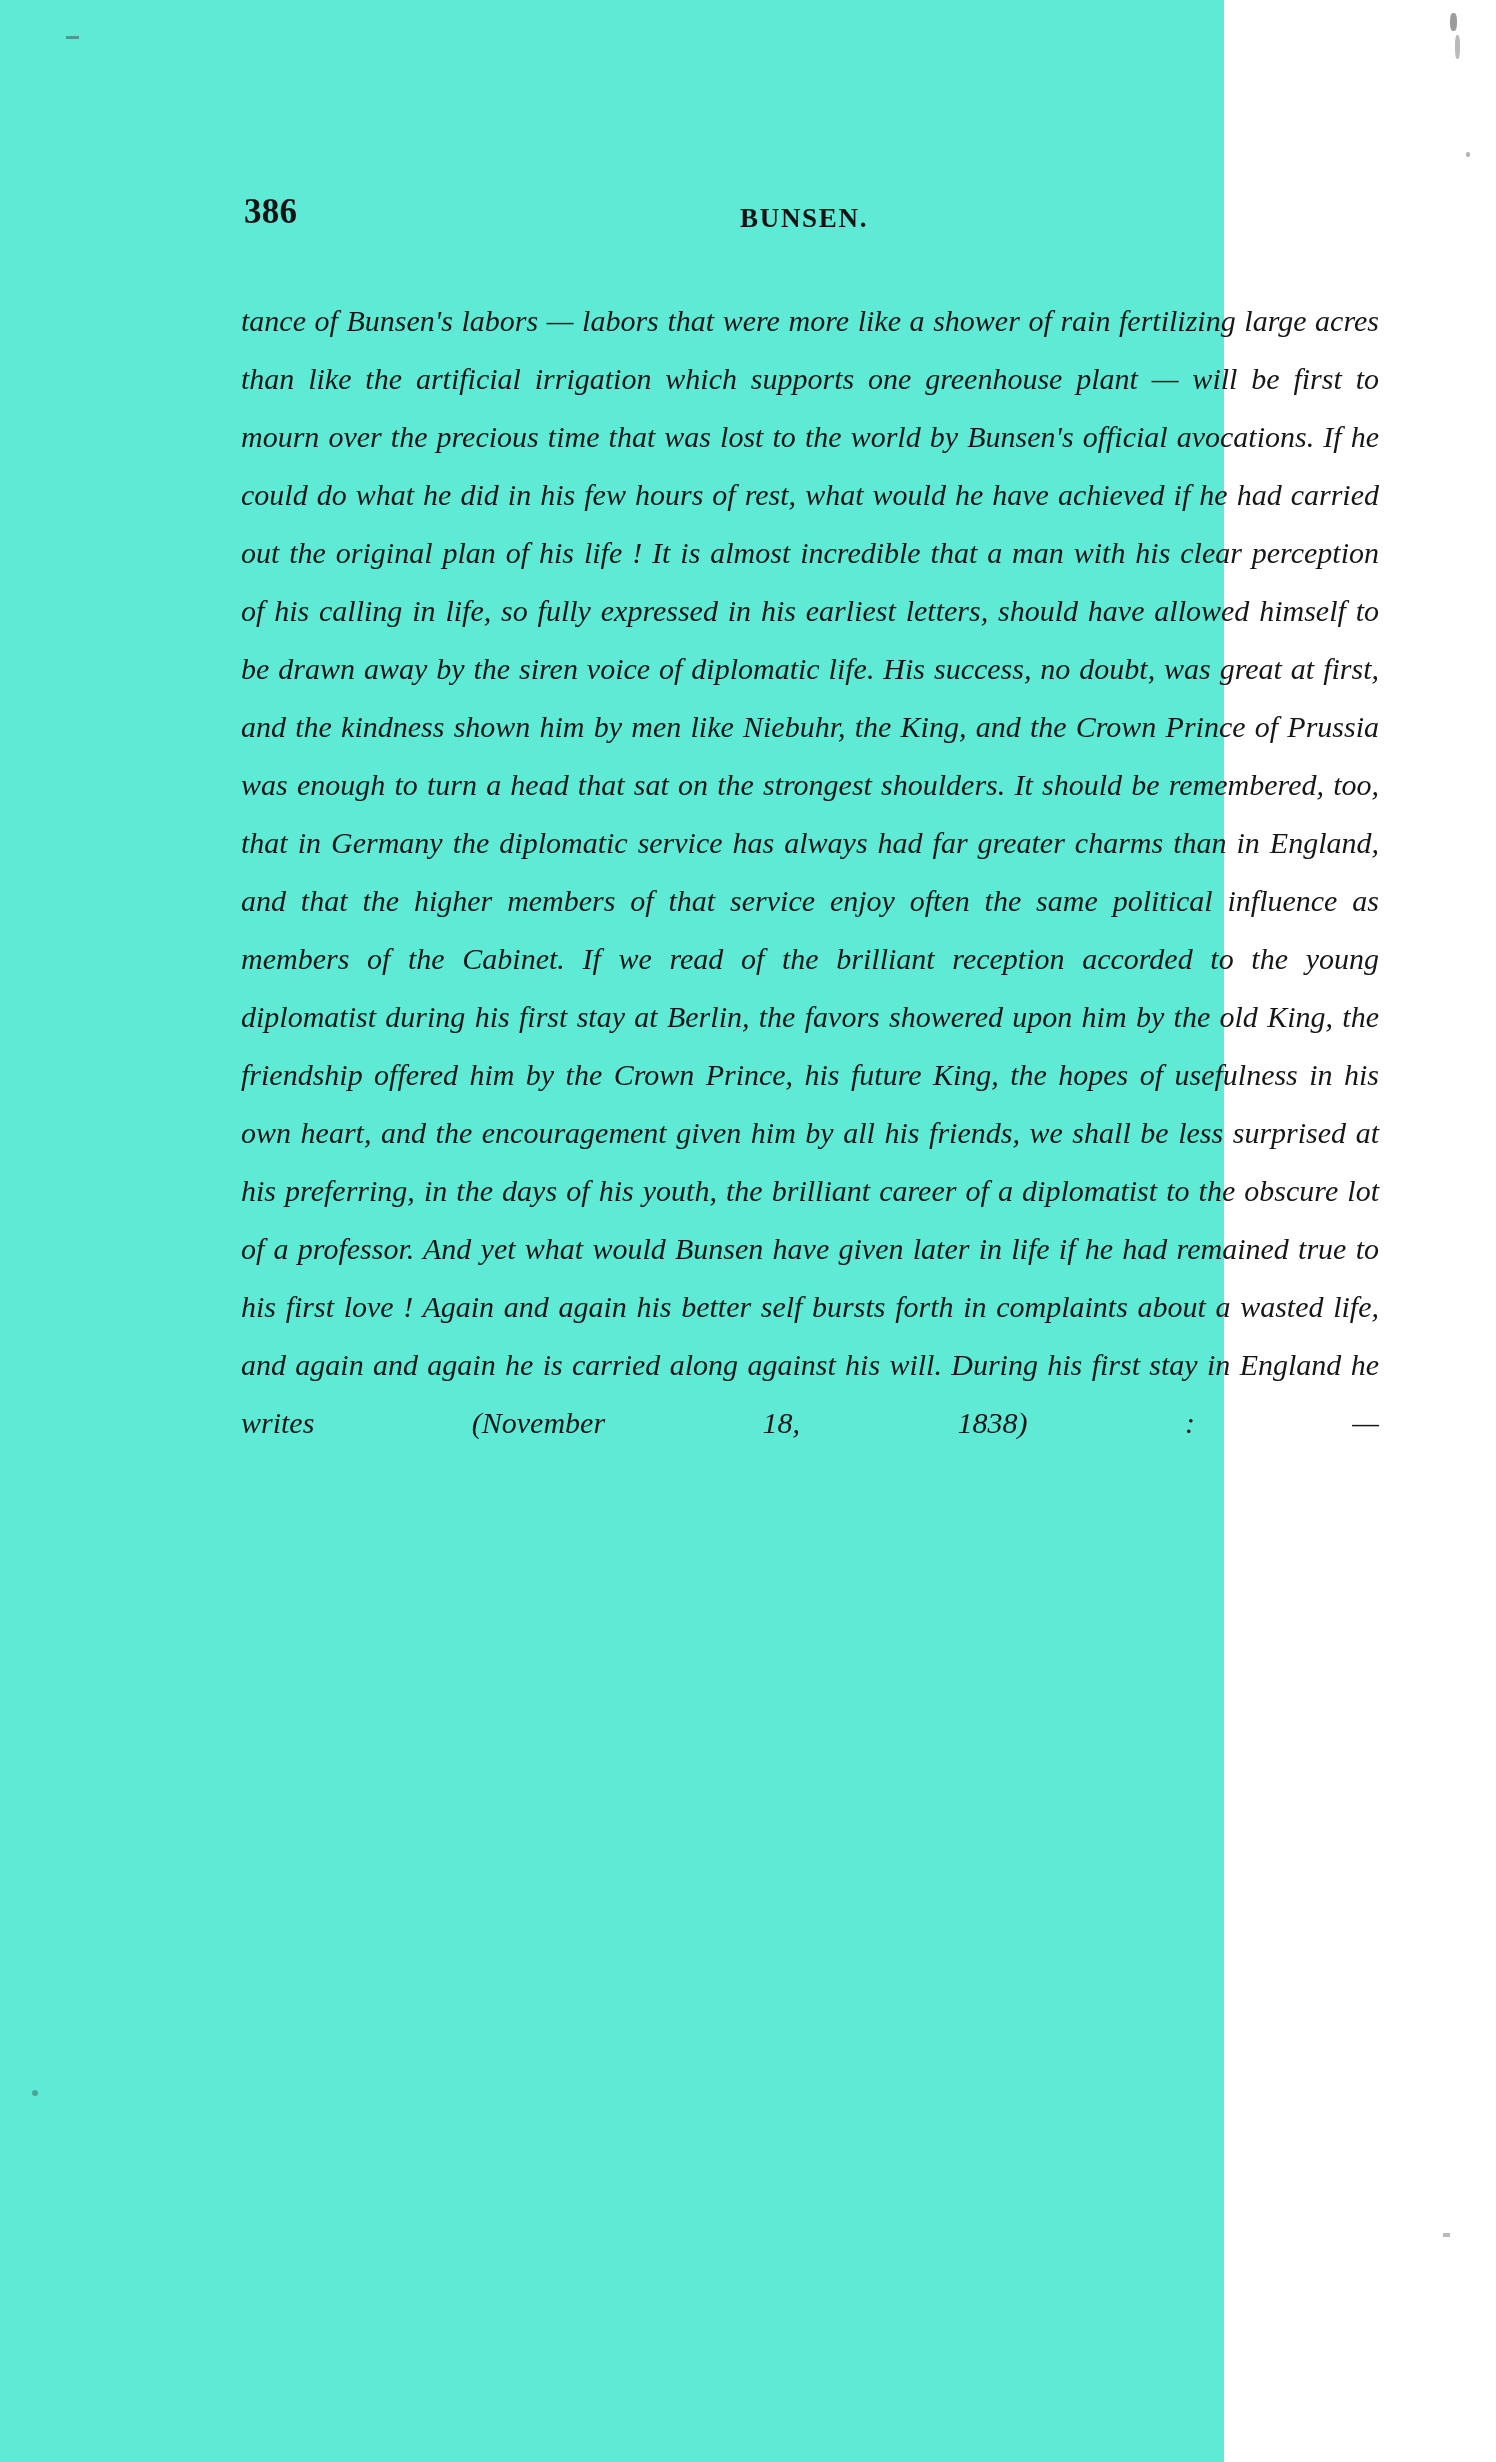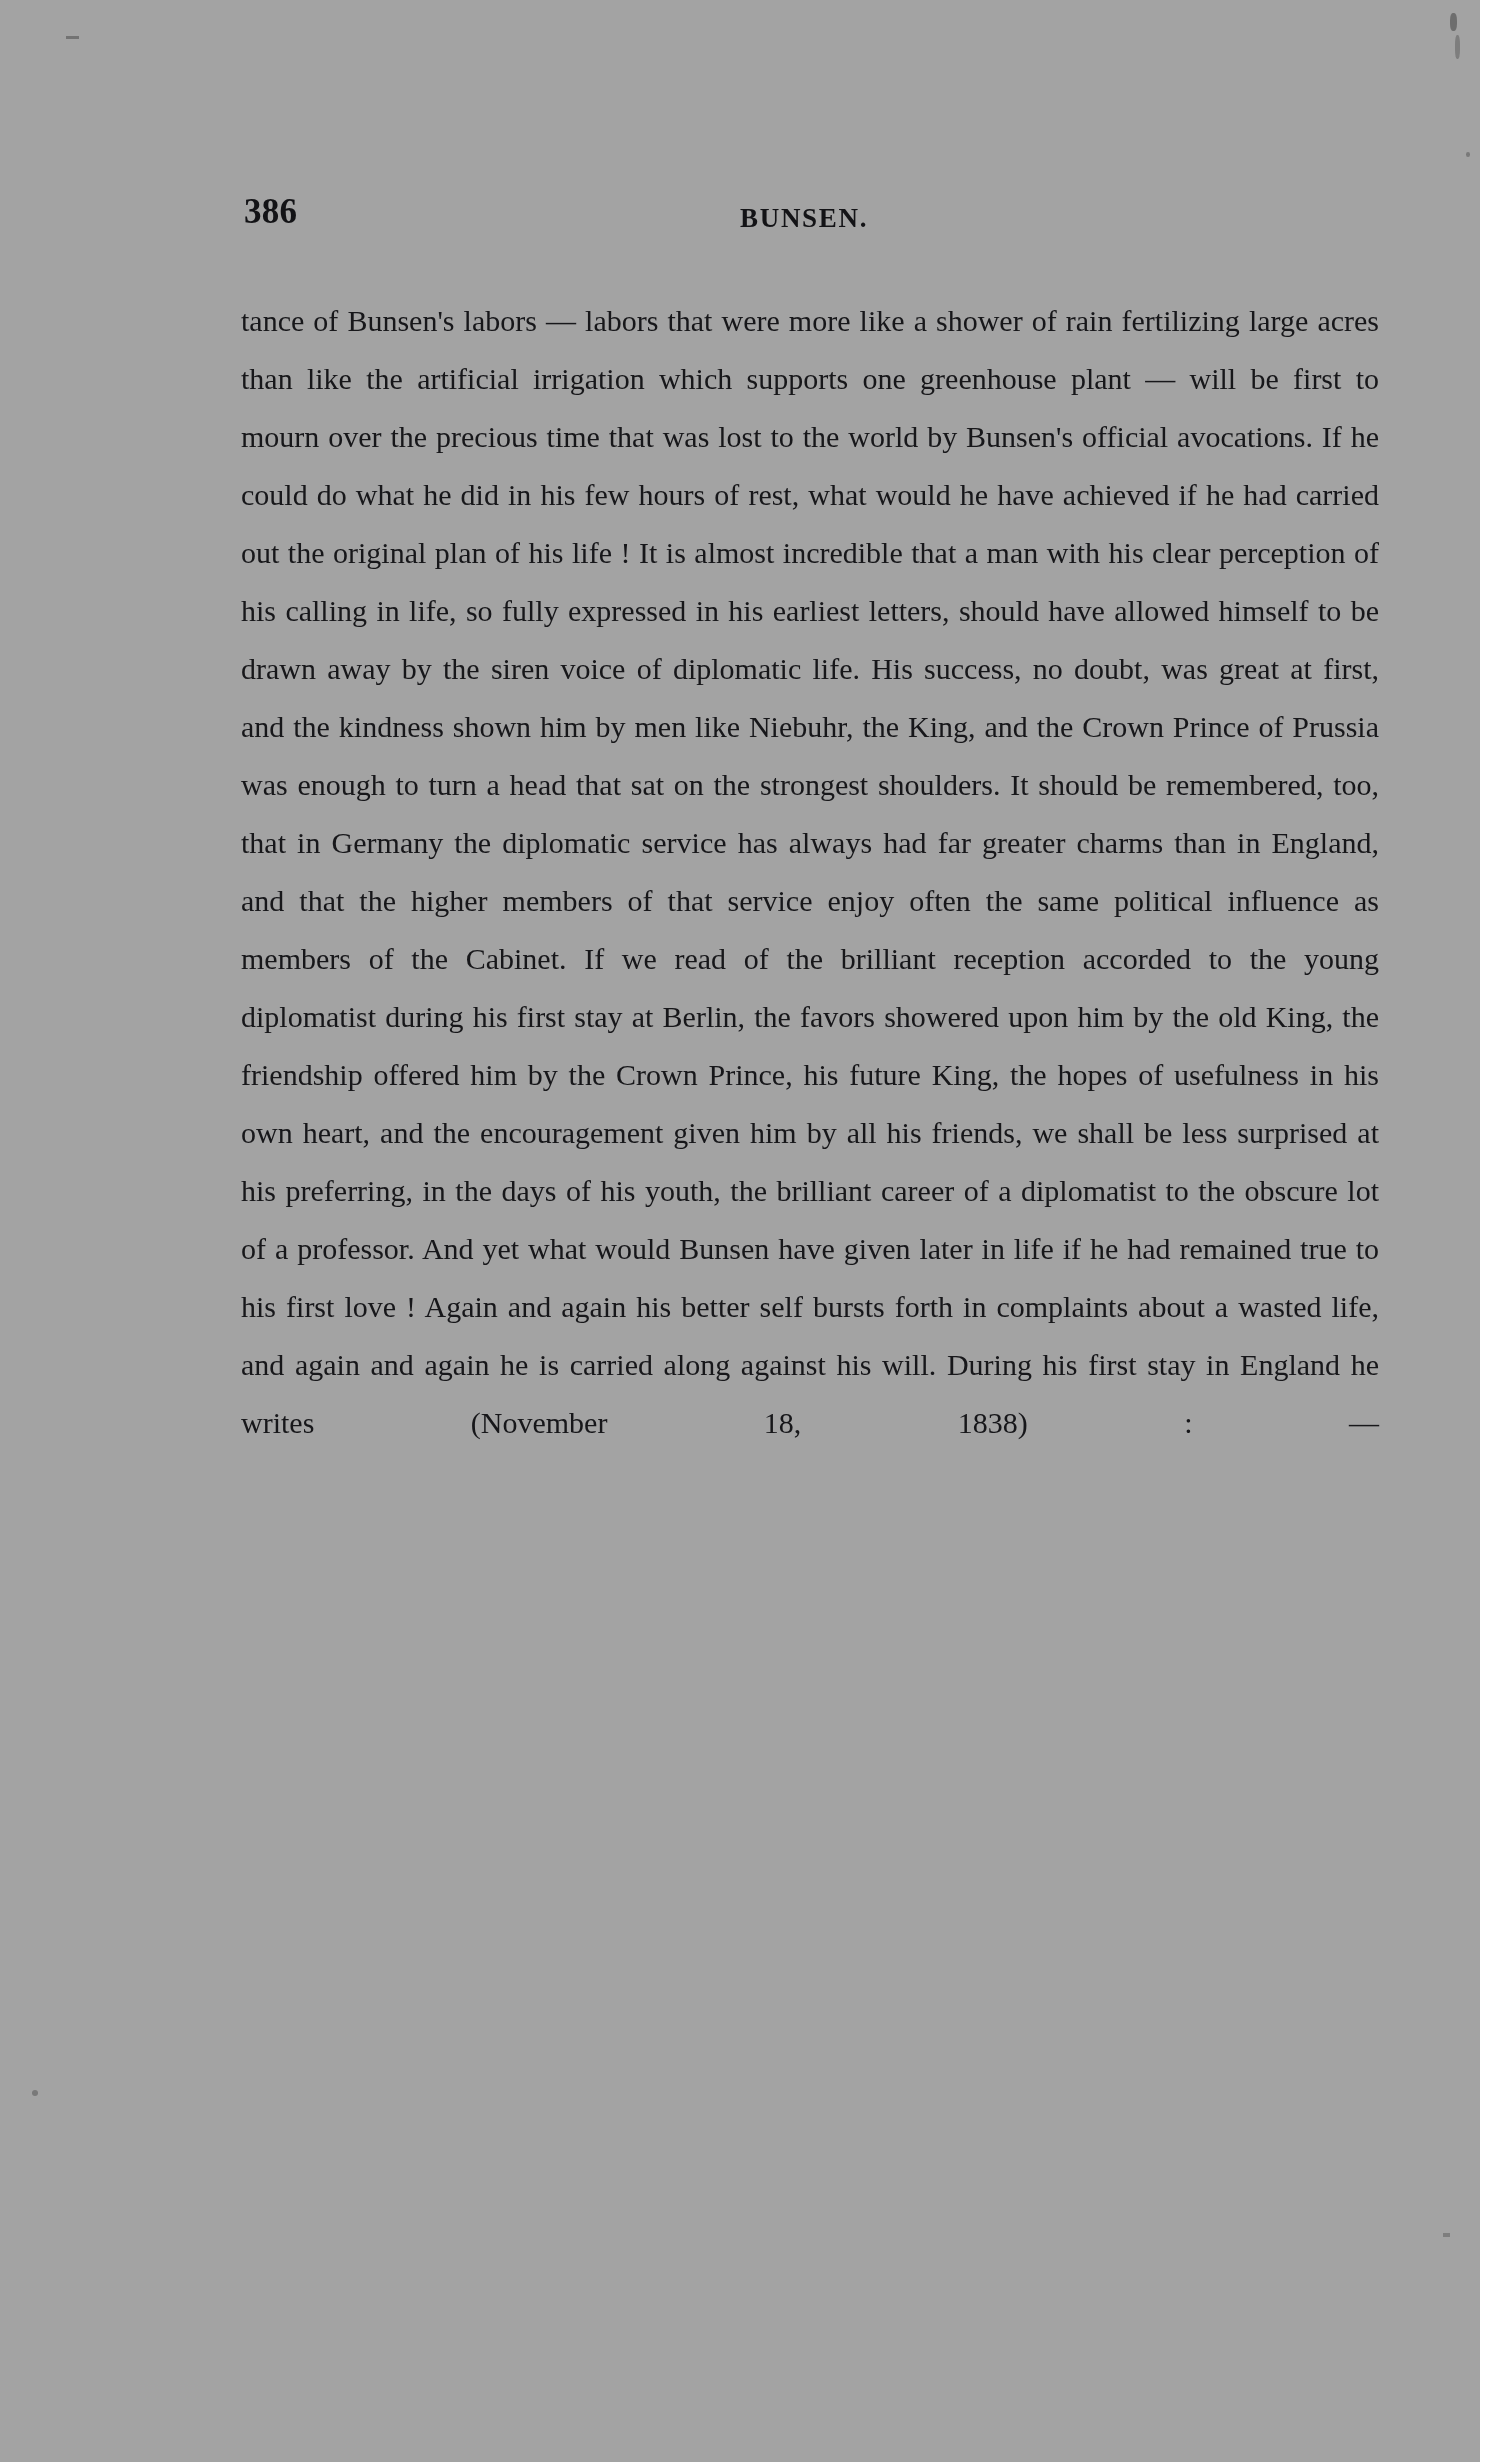--- a/index.html
+++ b/index.html
@@ -13,23 +13,23 @@
     position: relative;
     font-family: "Liberation Serif", serif;
     color: #17171a;
     overflow: hidden;
   }
 
   .page {
     position: absolute;
     left: 0;
     top: 0;
-    width: 1480px;
+    width: 1224px;
     height: 2462px;
-    background: #a3a3a3;
+    background: #5eead4;
   }
 
   
   .speck {
     position: absolute;
     background: #3a3a3a;
     opacity: .55;
   }
   .speck.s1 { left: 66px;  top: 36px;   width: 12.6px; height: 2.8px; opacity:.45; }
   .speck.s2 { left: 1450px; top: 12.6px;  width: 7px; height: 18px; opacity:.5; border-radius:40%; }
@@ -68,20 +68,21 @@
 
   .body-text {
     position: absolute;
     left: 241px;
     top: 292px;
     width: 1138px;
     font-size: 30px;
     line-height: 58px;
     text-align: justify;
     color: #17171a;
+    font-style: italic;
     -webkit-font-smoothing: antialiased;
   }
   .body-text p {
     margin: 0;
     text-align: justify;
     text-justify: inter-word;
     word-spacing: 0.7px;
   }
   
   .body-text p:after {

